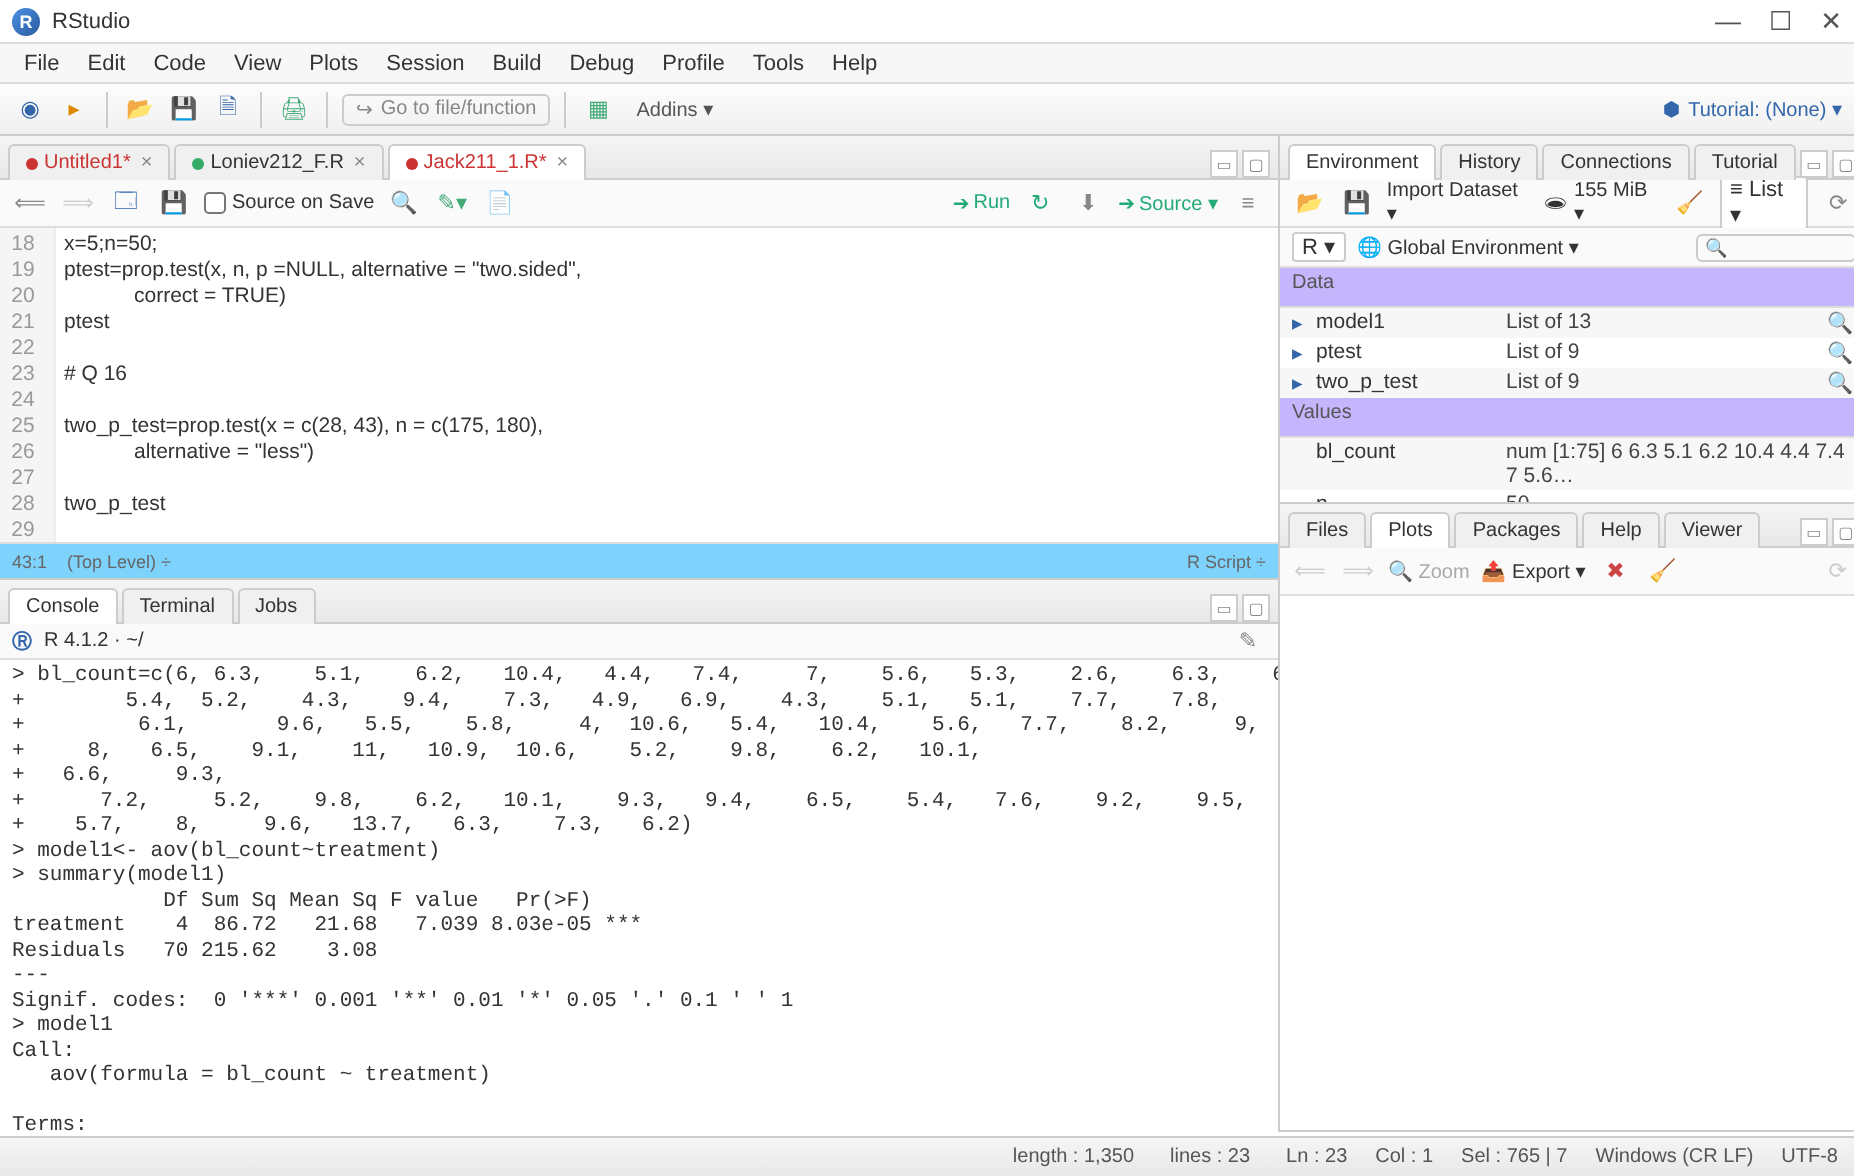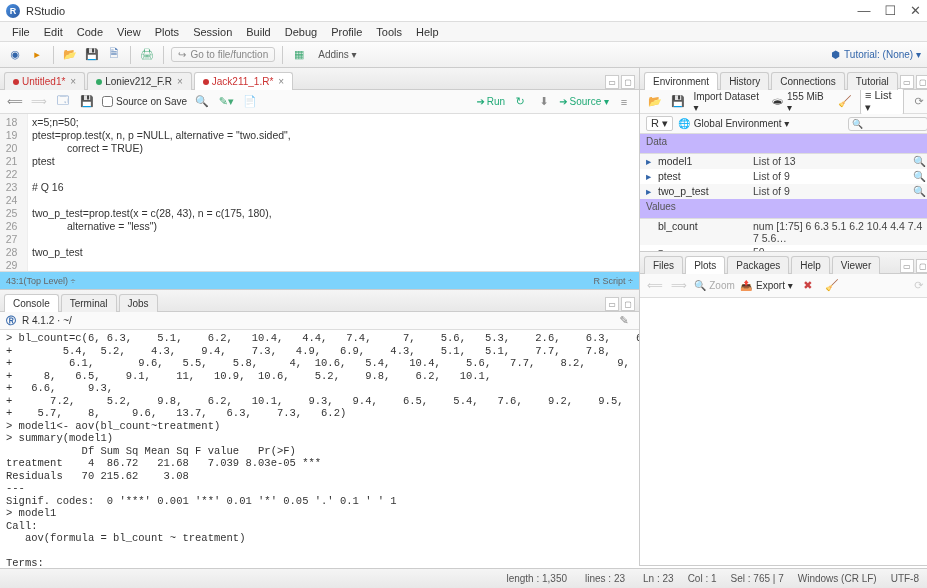--- a/index.html
+++ b/index.html
@@ -181,21 +181,21 @@
 
 treatment=c(rep("Healthy",24), rep("A", 8), rep("B", 18), rep("C", 16), rep("D", 9))
 
 bl_count=c(6, 6.3,  5.1,  6.2,  10.4, 4.4,  7.4,   7,  5.6,  2.6,  6.3,  6.1,  5.3,  5.4,  5.2,  4.3,  9.4,
            6.1, 9.6,  5.5,  5.8,   4,   5.4,  10.4, 5.6,   8.2,   9, 8.4,  8.1, 9.1,  11, 10.9, 10.6,
            7.2, 5.2,  9.8,  6.2,  10.1, 9.3,  9.4,  6.5,  5.4,  7.6,  9.2,  9.5,  8,  5.7,  8,  9.6,  13.7, 6.3,
 </div>
       </div>
       <div class="editf">
         <span>43:1</span>
-        <span style="">(Top Level) ÷</span>
+        <span style="margin-left:10px">(Top Level) ÷</span>
         <span class="right">R Script ÷</span>
       </div>
     </div>
 
     <div class="pane" style="flex:1;">
       <div class="tabs">
         <div class="tab active">Console</div>
         <div class="tab">Terminal</div>
         <div class="tab">Jobs</div>
         <div class="panectl">

